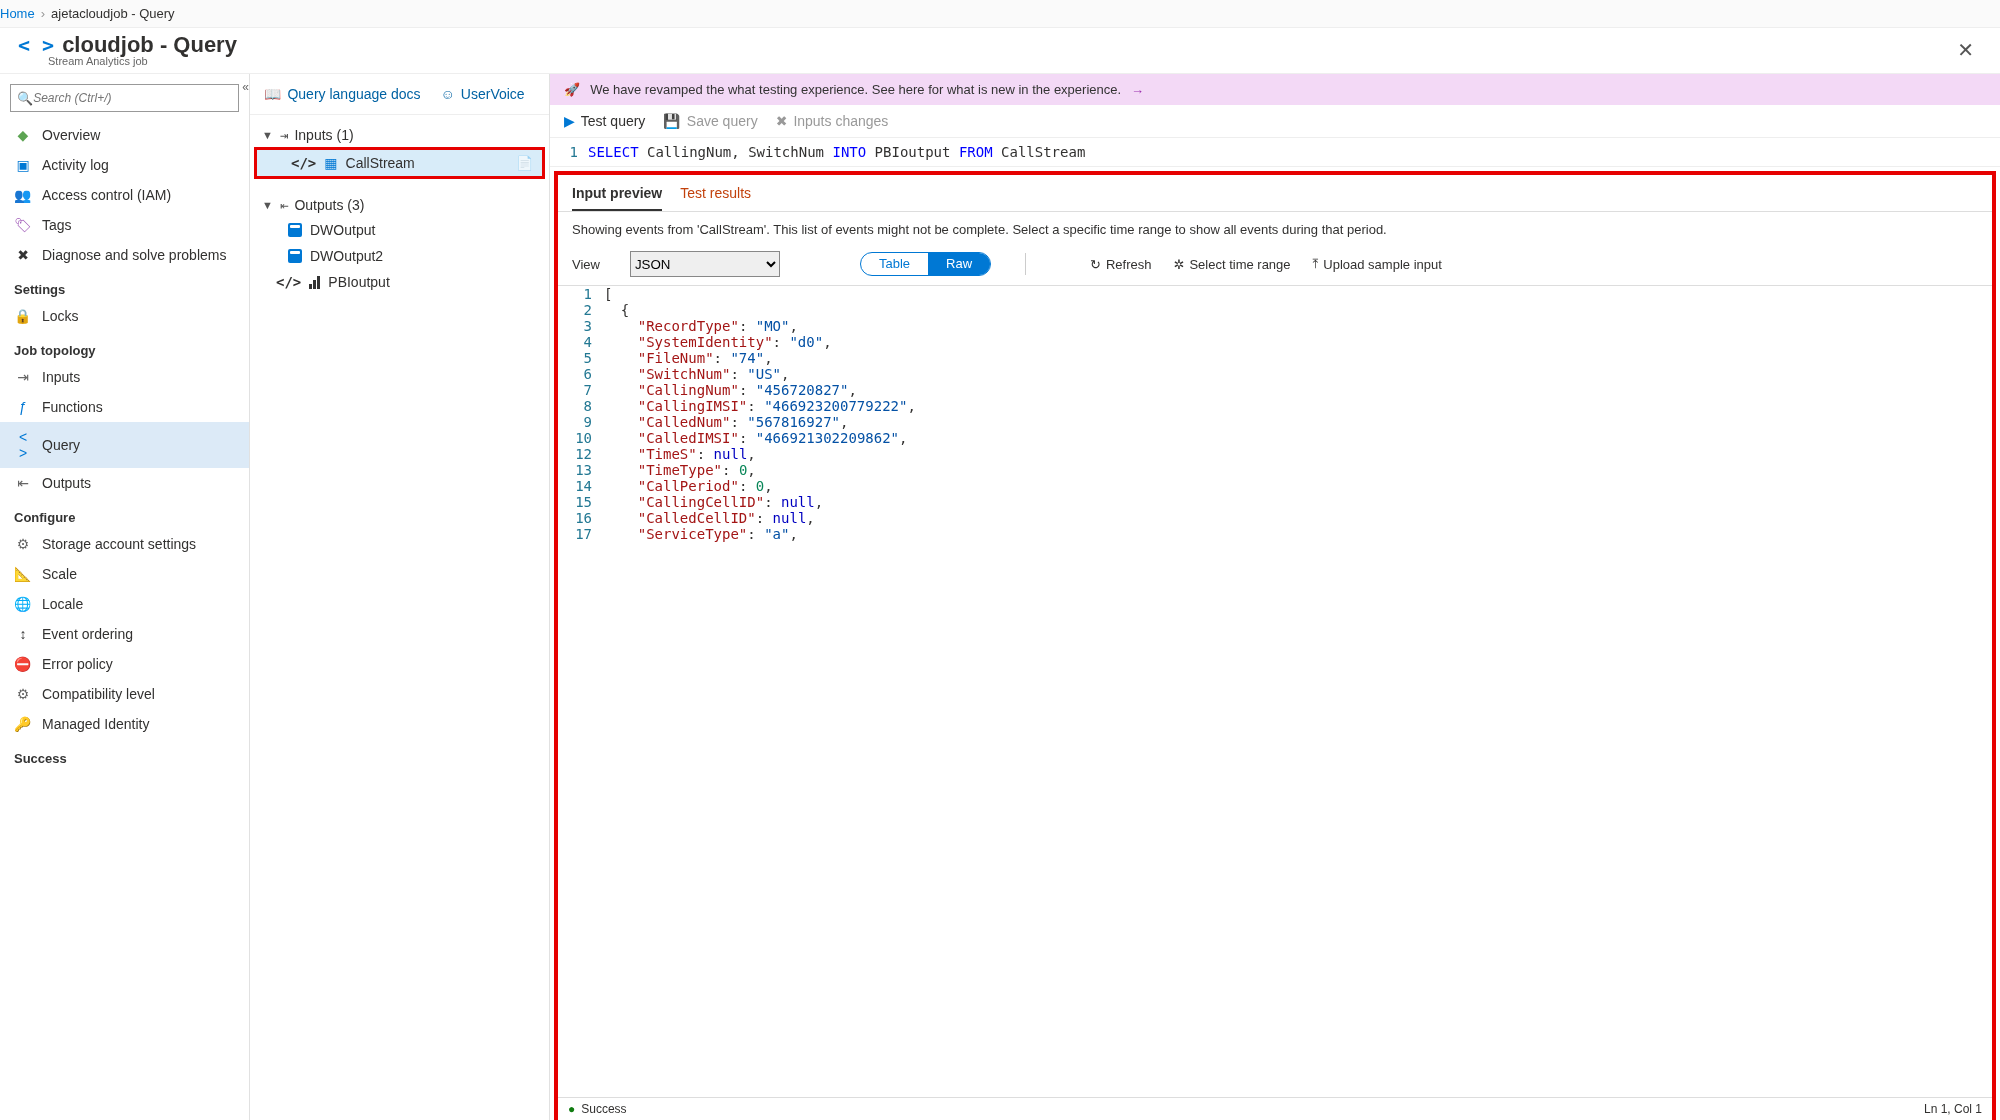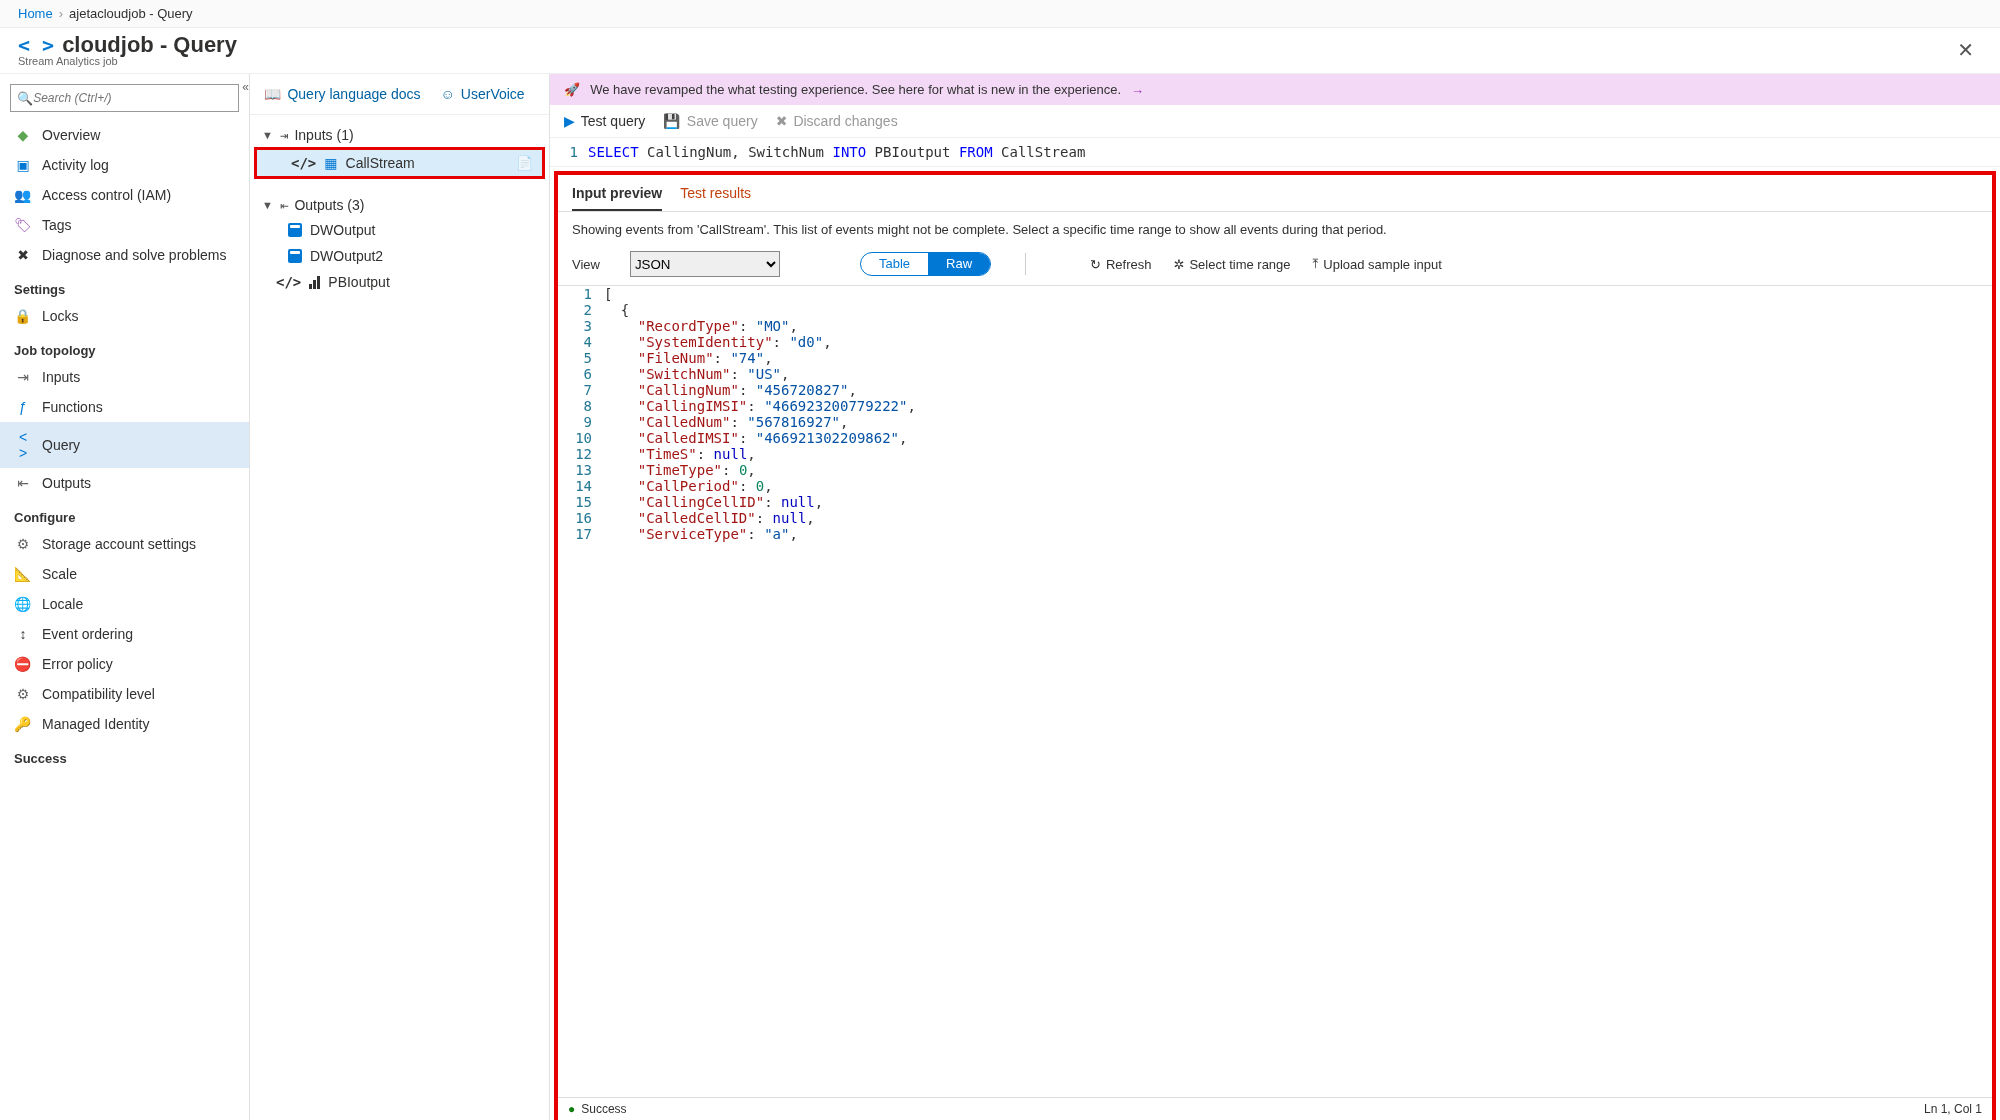--- a/index.html
+++ b/index.html
@@ -1,24 +1,24 @@
 <!DOCTYPE html>
 <html><head>
 <meta charset="utf-8">
 <style>
   * { box-sizing: border-box; margin: 0; padding: 0; }
   body { font-family: "Segoe UI", Arial, sans-serif; font-size: 13px; color: #323130; background: #fff; overflow: hidden; }
   a { color: #0078d4; text-decoration: none; }
-  .breadcrumb { padding: 6px 18px; font-size: 13px; border-bottom: 1px solid #eee; display: flex; align-items: center; gap: 6px; background: #fafafa;}
+  .breadcrumb { padding: 6px 0; font-size: 13px; border-bottom: 1px solid #eee; display: flex; align-items: center; gap: 6px; background: #fafafa;}
   .breadcrumb .sep { color: #999; }
   .header-bar { display: flex; align-items: center; padding: 4px 18px 6px 18px; border-bottom: 1px solid #eee; }
   .title-wrap { display: flex; align-items: baseline; gap: 8px; }
   .title-icon { color: #0078d4; font-family: monospace; font-weight: bold; font-size: 20px; }
   .page-title { font-size: 22px; font-weight: 600; }
-  .subtitle { font-size: 11px; color: #666; margin-top:-3px; }
+  .subtitle { font-size: 11px; color: #666; margin-left: 30px; margin-top:-3px; }
   .close-x { margin-left: auto; font-size: 20px; color: #555; cursor: pointer; padding: 4px 8px; }
   .layout { display: flex; height: calc(100vh - 66px); }
   
   .leftnav { width: 250px; border-right: 1px solid #e1e1e1; display: flex; flex-direction: column; position: relative;}
   .collapse-btn { position:absolute; right:-2px; top:4px; font-size:12px; color:#666; cursor:pointer; padding:2px;}
   .search-box { margin: 10px 10px 8px 10px; border: 1px solid #999; height: 28px; display: flex; align-items: center; padding: 0 6px; color: #666; }
   .search-box input { border: none; outline: none; font-style: italic; font-size: 12px; width: 100%; }
   .nav-scroll { overflow-y: auto; flex: 1; }
   .nav-item { display: flex; align-items: center; gap: 10px; padding: 7px 14px; cursor: pointer; font-size: 14px; }
   .nav-item.selected { background: #dceaf7; }
@@ -251,21 +251,21 @@
       <span class="btn">
           <span class="play">▶</span>
           <span>Test query</span>
         </span>
       <span class="btn disabled">
           <span>💾</span>
           <span>Save query</span>
         </span>
       <span class="btn disabled">
           <span>✖</span>
-          <span>Discard changes</span>
+          <span>Inputs changes</span>
         </span>
     </div>
     <div class="editor">
       <div class="ln">1</div>
       <div class="code" id="editor-code"><span class="kw-blue">SELECT</span><span> CallingNum, SwitchNum </span><span class="kw-blue">INTO</span><span> PBIoutput </span><span class="kw-blue">FROM</span><span> CallStream</span></div>
     </div>
 
     <div class="lower">
       <div class="lower-red">
         <div class="tabs">

